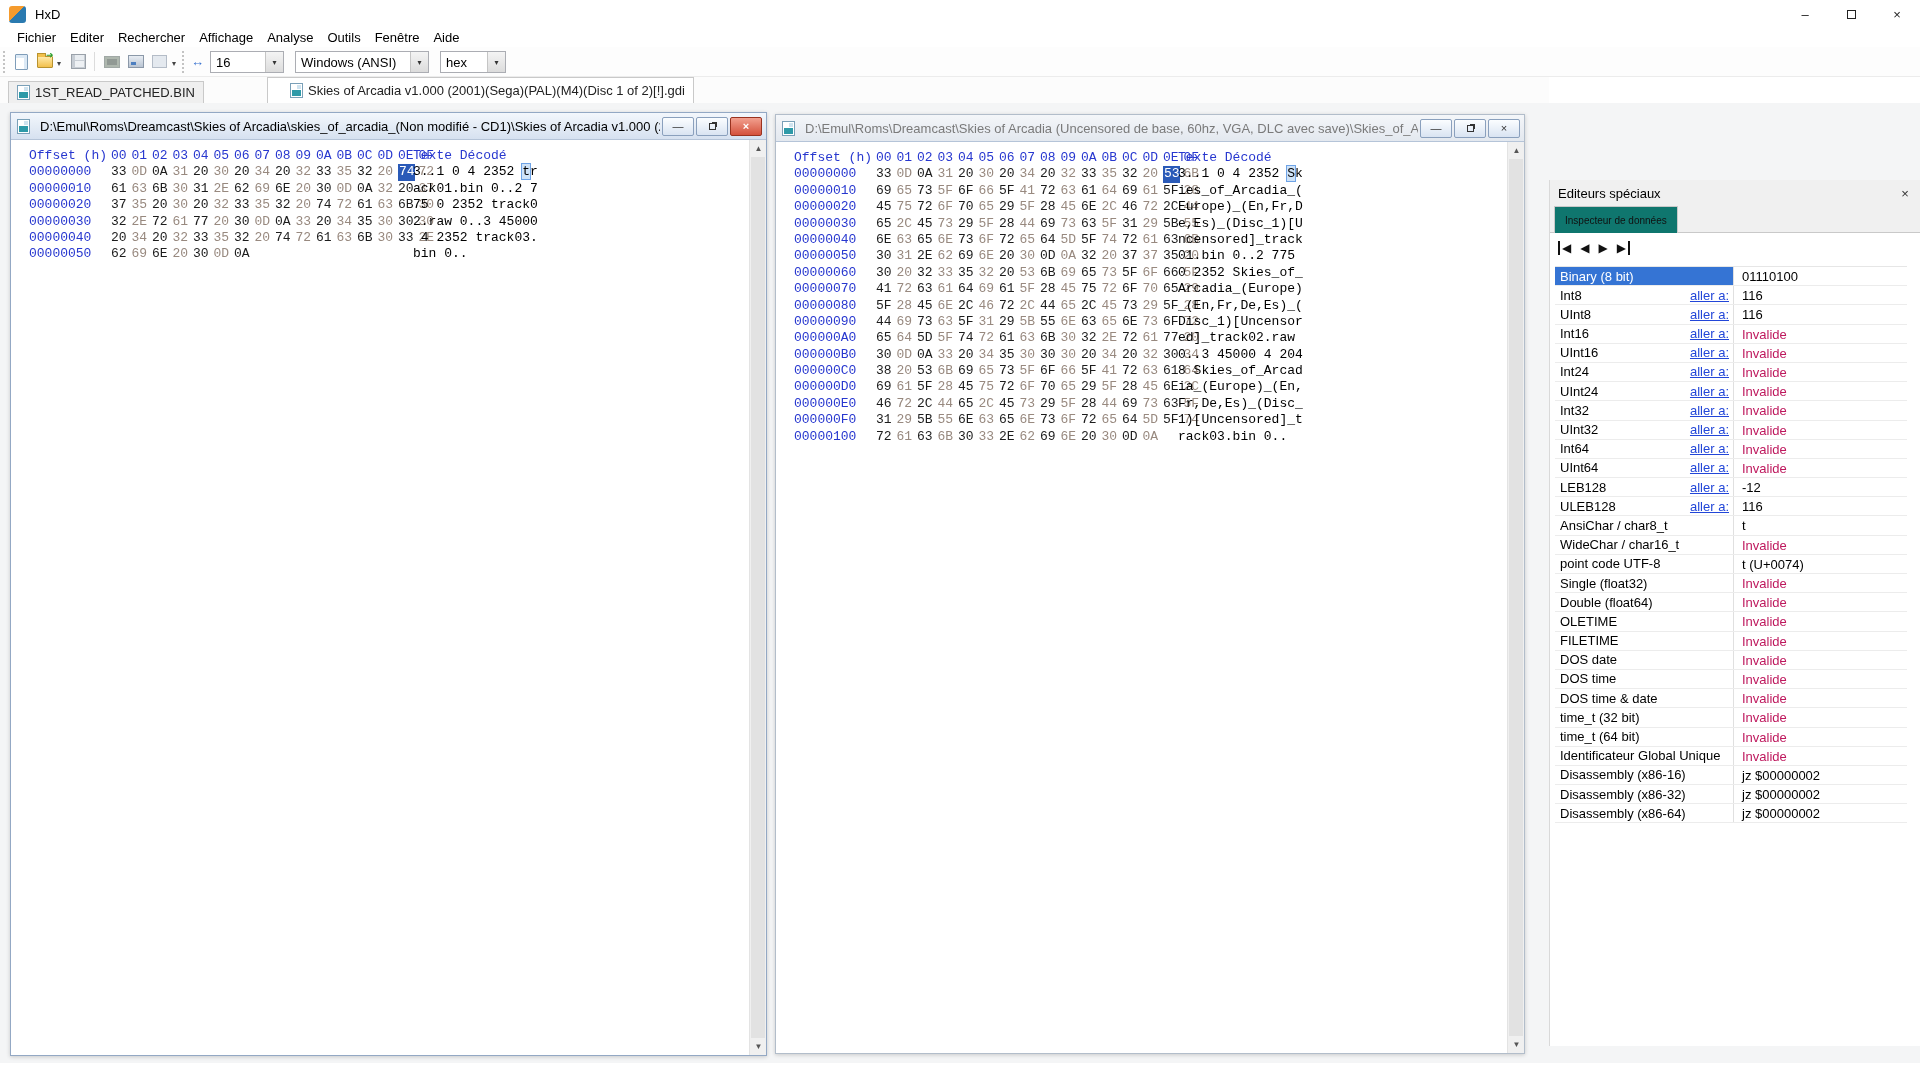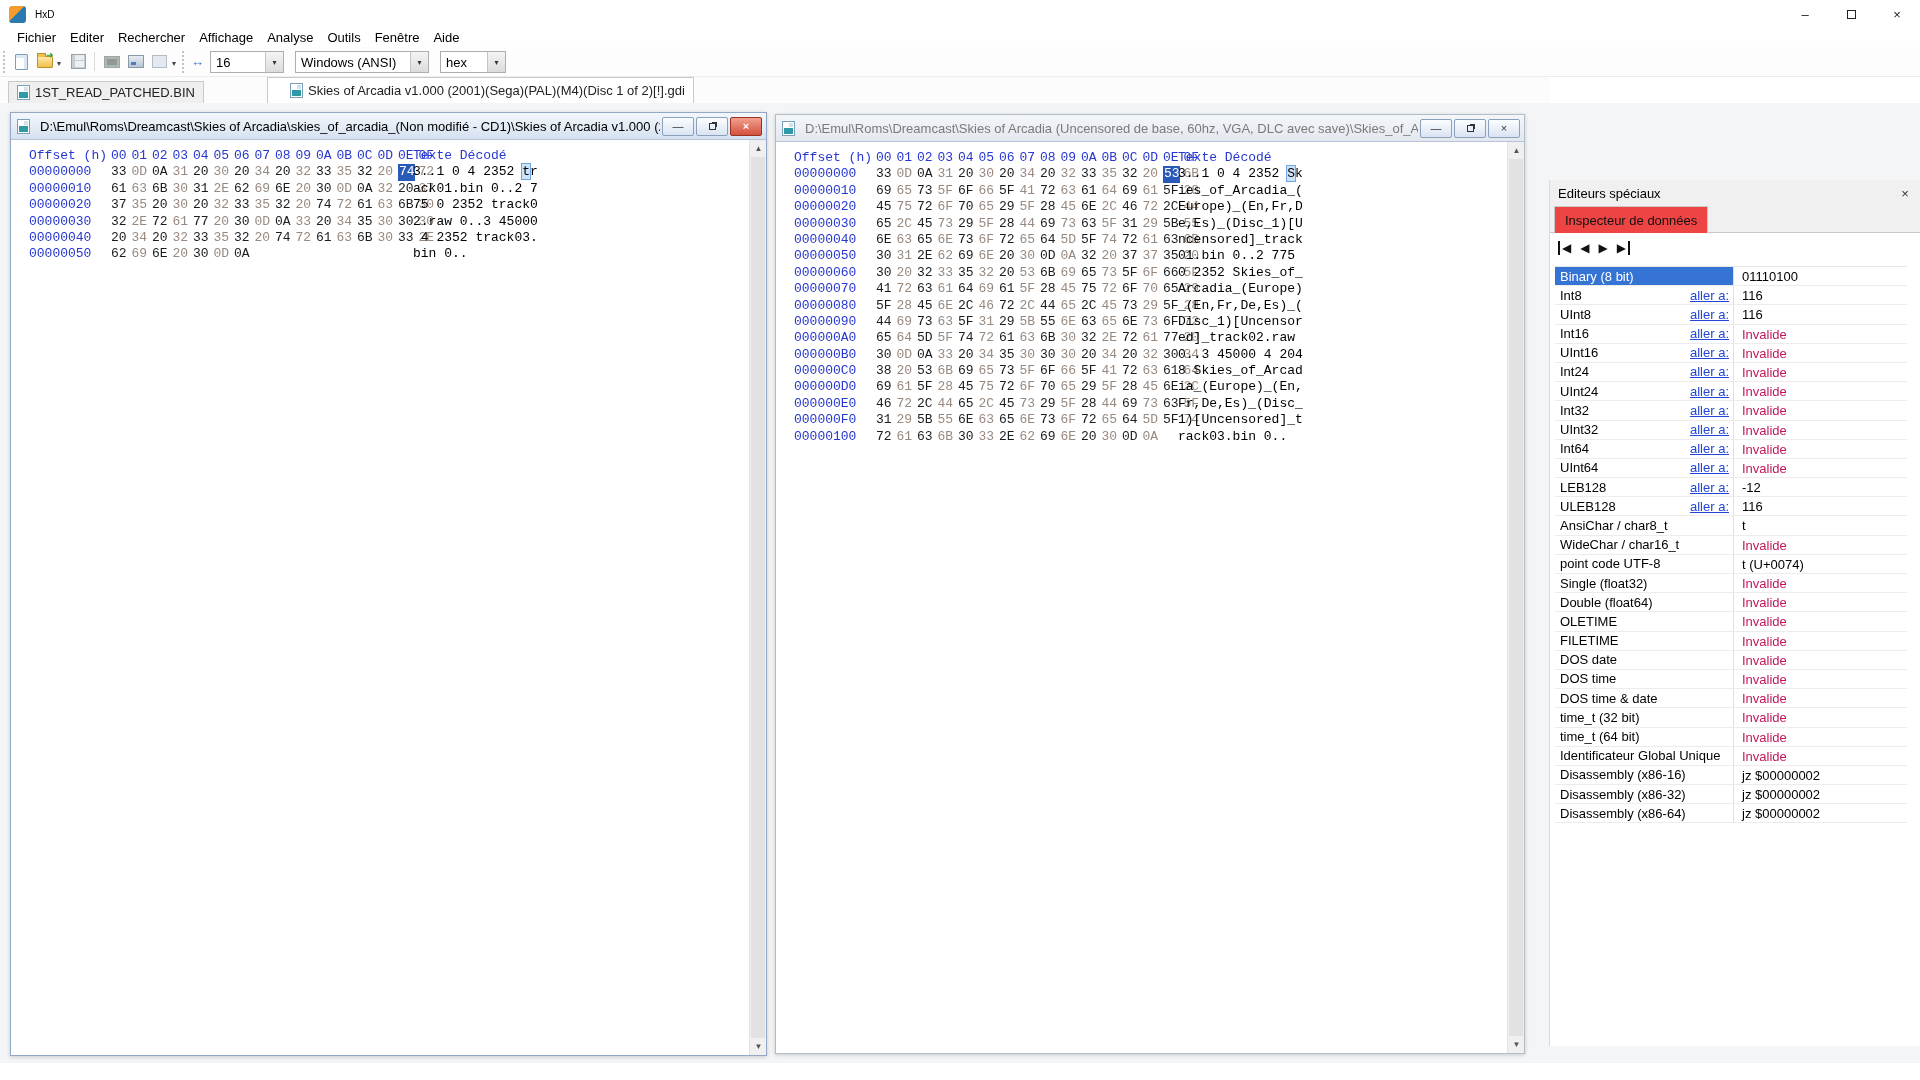--- a/index.html
+++ b/index.html
@@ -7,21 +7,21 @@
   body { font-family:"Liberation Sans", sans-serif; }
   .app {
     position:relative; width:1920px; height:1080px; background:#fff;
     outline:1px solid #8f8f8f; overflow:hidden;
     font-family:"Liberation Sans", sans-serif; font-size:13px; color:#111;
   }
   
   .titlebar { position:absolute; left:0; top:0; right:0; height:28px; background:#fff; display:flex; align-items:center; }
   .app-icon { width:17px; height:17px; margin-left:9px; border-radius:3px;
     background:linear-gradient(135deg,#f59b2d 0 45%, #2a7ab0 45% 100%); position:relative; }
-  .app-title { margin-left:9px; font-size:10px; color:#000; }
+  .app-title { margin-left:9px; font-size:13px; color:#000; }
   .win-controls { position:absolute; right:0; top:0; height:28px; display:flex; }
   .win-btn { width:46px; height:28px; display:flex; align-items:center; justify-content:center; font-size:13px; color:#222; }
   .win-btn .restore-glyph { width:9px; height:9px; border:1px solid #222; display:block; }
   
   .menubar { position:absolute; left:0; top:28px; right:0; height:19px; background:#fff; display:flex; align-items:center; padding-left:10px; }
   .menu-item { padding:0 7px; font-size:13px; color:#000; height:19px; line-height:19px; }
   
   .toolbar { position:absolute; left:0; top:47px; right:0; height:30px; background:#fdfdfd; border-bottom:1px solid #ececec; }
   .grip { position:absolute; top:4px; width:3px; height:22px; border-left:2px dotted #c3c3c3; }
   .tbtn { position:absolute; top:3px; width:23px; height:23px; display:flex; align-items:center; justify-content:center; }
@@ -82,21 +82,21 @@
   .hdr { color:#2737cf; }
   
   .vscroll { position:absolute; right:0; top:0; bottom:0; width:17px; background:#f0f0f0; border-left:1px solid #e3e3e3; }
   .vscroll .arr { position:absolute; left:0; width:17px; height:17px; color:#555; font-size:8px; display:flex; align-items:center; justify-content:center; }
   .vscroll .arr.up { top:0; } .vscroll .arr.dn { bottom:0; }
   .vscroll .thumb { position:absolute; left:1px; right:1px; top:17px; bottom:17px; background:#e2e2e2; }
   
   .sidepanel { position:absolute; right:0; top:77px; width:371px; bottom:17px; background:#f0f0f0; border-left:1px solid #d9d9d9; }
   .sp-header { position:absolute; left:0; top:0; right:0; height:26px; display:flex; align-items:center; padding:0 8px; font-size:13px; color:#000; }
   .sp-close { position:absolute; right:6px; top:4px; width:18px; height:18px; display:flex; align-items:center; justify-content:center; font-size:13px; color:#333; }
-  .sp-tab { position:absolute; left:4px; top:26px; height:27px; background:#ef4444; border:1px solid #c9c9c9; border-bottom:none; padding:0 10px; display:flex; align-items:center; font-size:13px; z-index:2; }
+  .sp-tab { position:absolute; left:4px; top:26px; height:27px; background:#0f766e; border:1px solid #c9c9c9; border-bottom:none; padding:0 10px; display:flex; align-items:center; font-size:10px; z-index:2; }
   .sp-content { position:absolute; left:0px; top:52px; right:0; bottom:0; background:#fff; border-top:1px solid #c9c9c9; }
   .nav-row { position:absolute; left:8px; top:8px; display:flex; gap:9px; align-items:center; }
   .nav-btn { font-size:12px; color:#111; line-height:14px; }
   .nav-btn.first { border-left:2px solid #111; padding-left:2px; }
   .nav-btn.last  { border-right:2px solid #111; padding-right:2px; }
   .insp-grid { position:absolute; left:5px; top:33px; width:352px; border-top:1px solid #e6e6e6; }
   .insp-row { position:relative; height:19.2px; line-height:19.2px; border-bottom:1px solid #ececec; font-size:13px; display:flex; }
   .insp-label { width:178px; display:flex; padding:0 4px 0 5px; color:#000; align-items:center; }
   .insp-row.selected .insp-label { background:#3574d4; color:#fff; }
   .insp-type { flex:1; white-space:nowrap; overflow:hidden; }

